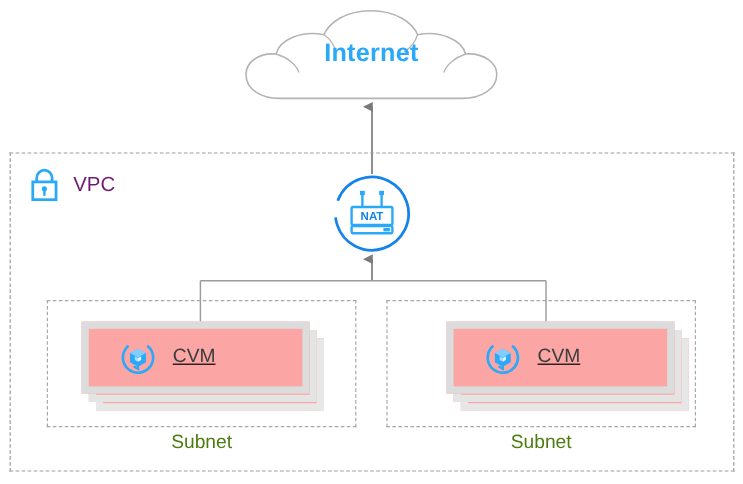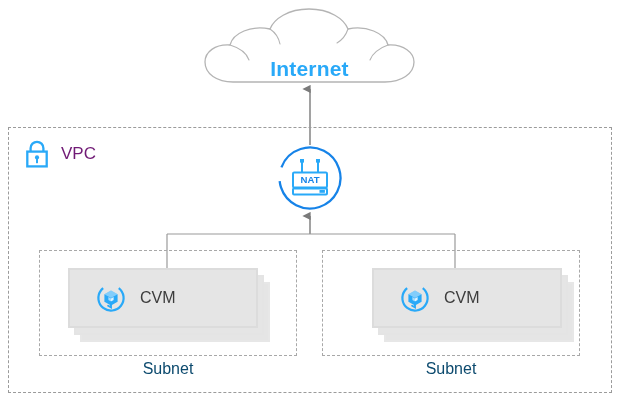--- a/index.html
+++ b/index.html
@@ -30,21 +30,20 @@
     position: absolute;
     left: 0;
     top: 33px;
     width: 619px;
     text-align: center;
     font-size: 21px;
     font-weight: bold;
     color: #29a9f8;
     letter-spacing: 0.2px;
     white-space: nowrap;
-    margin-top: 24px;
   }
 
   
   #vpc-box {
     position: absolute;
     left: 8px;
     top: 127px;
     width: 604px;
     height: 266px;
     border: 1px dashed #9b9b9b;
@@ -72,41 +71,42 @@
     box-sizing: border-box;
     background: transparent;
   }
   #subnet-box-0 { left: 39px;  top: 250px; width: 258px; height: 106px; }
   #subnet-box-1 { left: 322px; top: 250px; width: 258px; height: 106px; }
 
   .subnet-caption {
     position: absolute;
     top: 360px;
     font-size: 16px;
-    color: #0c4a6e;
+    color: #4d7c0f;
     text-align: center;
     white-space: nowrap;
   }
   #subnet-caption-0 { left: 39px;  width: 258px; }
   #subnet-caption-1 { left: 322px; width: 258px; }
 
   
   .cvm-stack {
     position: absolute;
     width: 202px;
     height: 74px;
   }
   #cvm-stack-0 { left: 68px;  top: 268px; }
   #cvm-stack-1 { left: 372px; top: 268px; }
 
   .cvm-card {
     position: absolute;
-    background: #e5e5e5;
-    border: 2px solid #15803d;
+    background: #fca5a5;
+    border: 6px solid #15803d;
     box-sizing: border-box;
+    text-decoration: underline;
   }
   .cvm-card.back2 {
     left: 12px; top: 14px; width: 190px; height: 60px;
     border-color: #e7e7e7;
   }
   .cvm-card.back1 {
     left: 6px; top: 7px; width: 190px; height: 60px;
     border-color: #e4e4e4;
   }
   .cvm-card.front {

